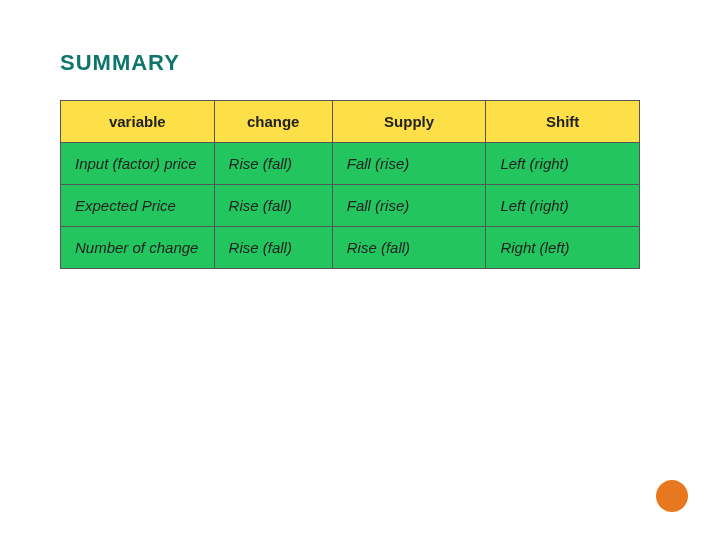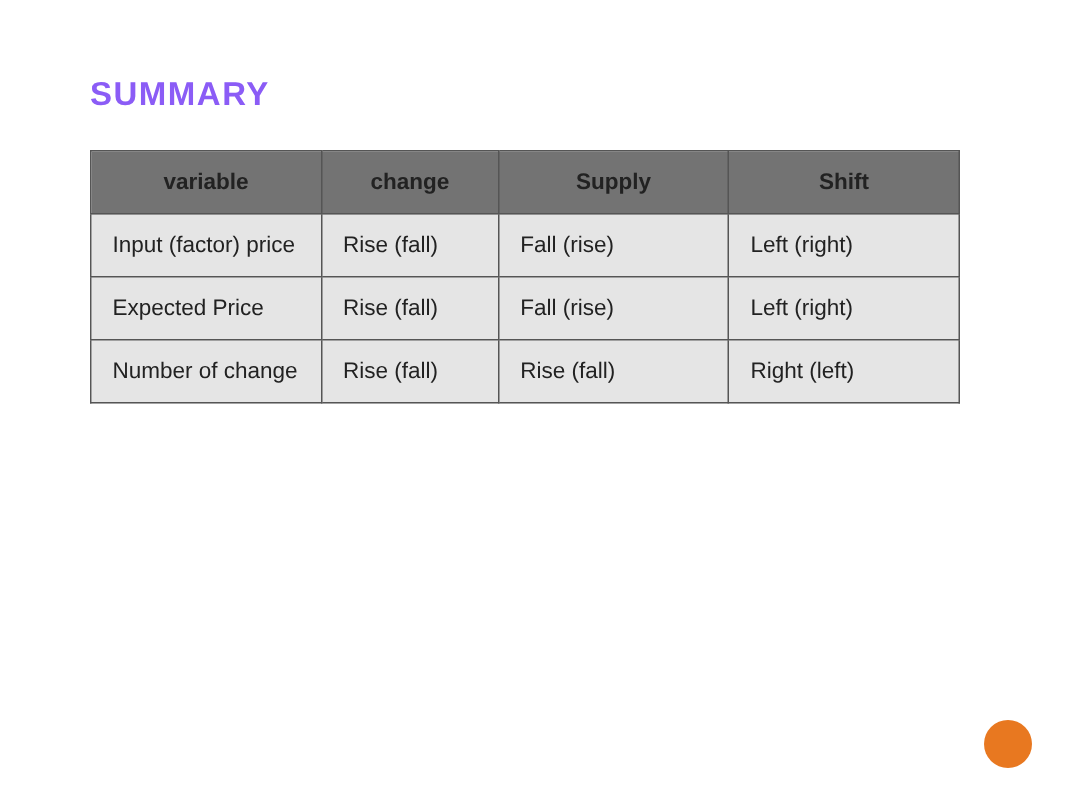--- a/index.html
+++ b/index.html
@@ -31,21 +31,21 @@
       min-height: 480px;
       position: absolute;
       top: 20px;
       left: 30px;
       padding: 30px 30px 30px 30px;
     }
 
     .page-title {
       font-size: 22px;
       font-weight: bold;
-      color: #8b5cf6;
+      color: #0f766e;
       margin-bottom: 24px;
       letter-spacing: 1px;
     }
 
     .summary-table {
       border-collapse: collapse;
       width: 580px;
       font-size: 15px;
     }
 
@@ -53,26 +53,27 @@
     .summary-table td {
       border: 1px solid #555555;
       padding: 10px 14px;
       vertical-align: top;
       color: #222222;
       line-height: 1.4;
     }
 
     .summary-table thead th {
       font-weight: bold;
-      background-color: #737373;
+      background-color: #fde047;
     }
 
     .summary-table tbody td {
       font-weight: normal;
-      background-color: #e5e5e5;
+      background-color: #22c55e;
+      font-style: italic;
     }
 
     .col-variable { width: 130px; }
     .col-change   { width: 100px; }
     .col-supply   { width: 130px; }
     .col-shift    { width: 130px; }
 
     .orange-dot {
       width: 32px;
       height: 32px;

